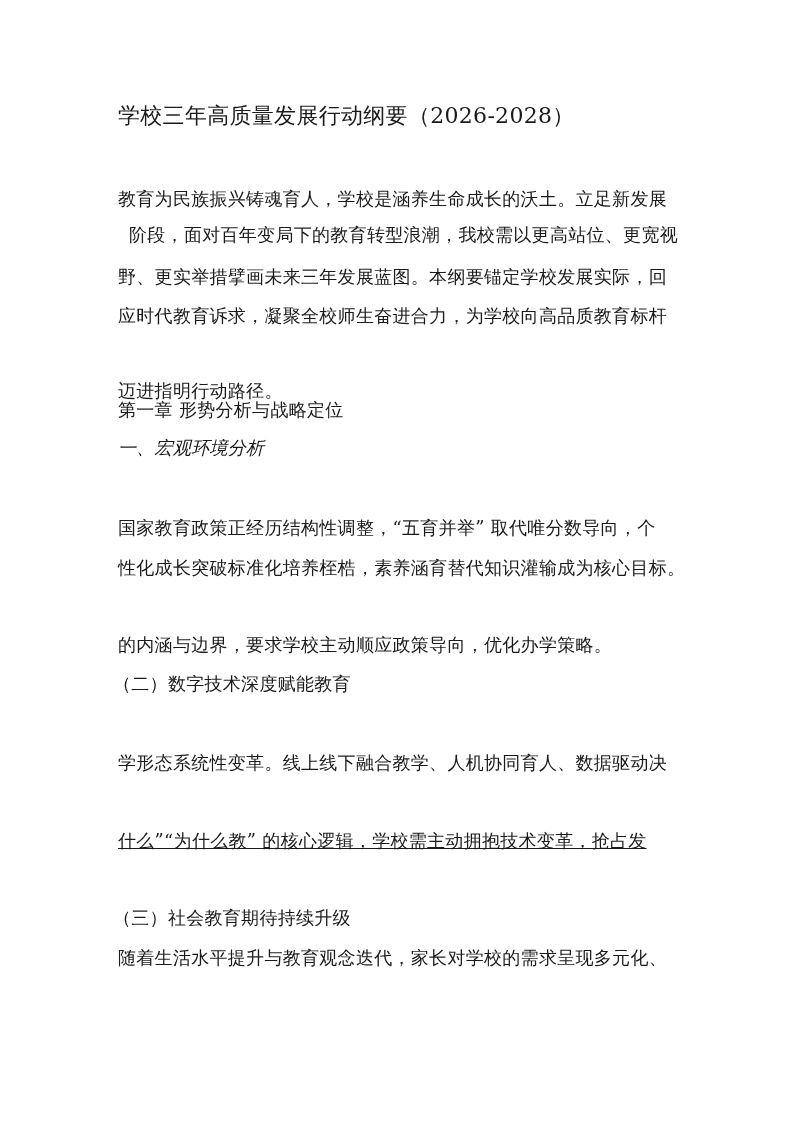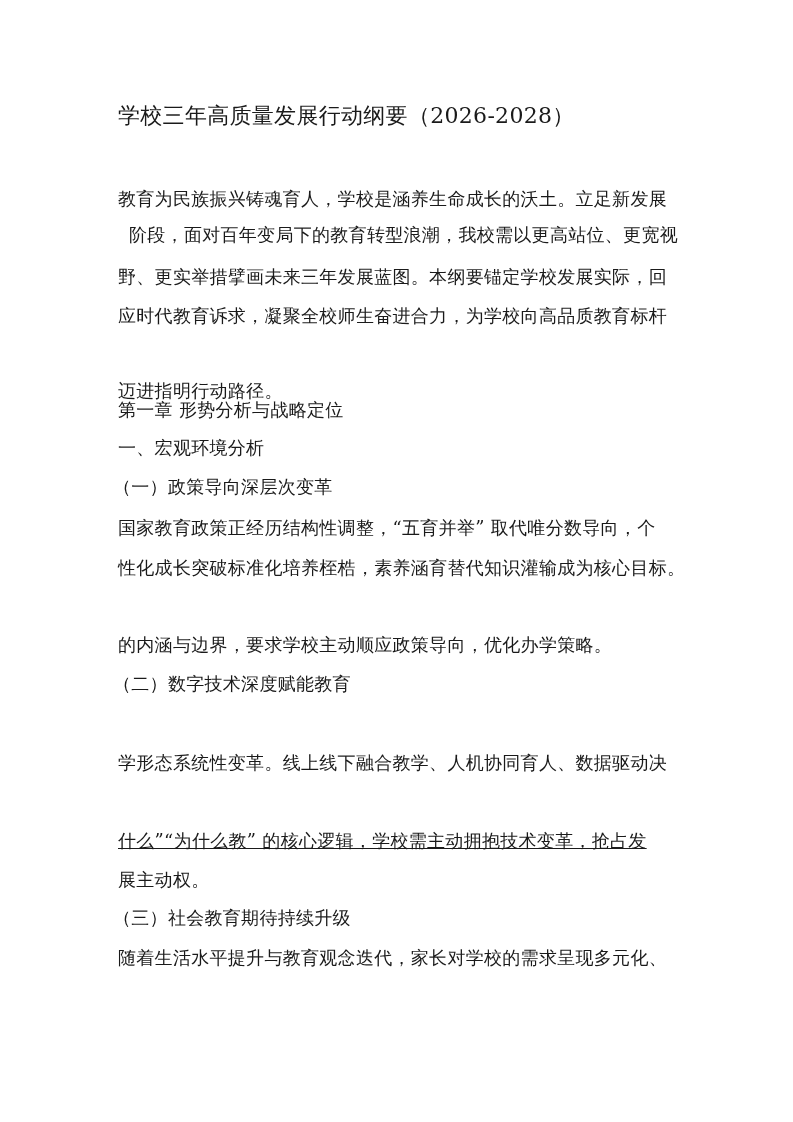--- a/index.html
+++ b/index.html
@@ -45,29 +45,27 @@
 <div class="page">
   <div class="line title" style="top:104px;">学校三年高质量发展行动纲要（2026-2028）</div>
 
   <div class="line" style="top:187px;">教育为民族振兴铸魂育人，学校是涵养生命成长的沃土。立足新发展</div>
   <div class="line" style="top:223px;text-align:right;">阶段，面对百年变局下的教育转型浪潮，我校需以更高站位、更宽视</div>
   <div class="line" style="top:265px;">野、更实举措擘画未来三年发展蓝图。本纲要锚定学校发展实际，回</div>
   <div class="line" style="top:304px;">应时代教育诉求，凝聚全校师生奋进合力，为学校向高品质教育标杆</div>
   <div class="line" style="top:343px;margin-top:36px;">迈进指明行动路径。</div>
 
   <div class="line" style="top:398px;">第一章  形势分析与战略定位</div>
-  <div class="line" style="top:436px;">一、宏观环境分析</div>
-  <div class="line indent-paren" style="top:475px;">（一）政策导向深层次变革</div>
+  <div class="line" style="top:436px;font-style:italic;">一、宏观环境分析</div>
 
   <div class="line" style="top:516px;">国家教育政策正经历结构性调整，“五育并举” 取代唯分数导向，个</div>
   <div class="line" style="top:556px;">性化成长突破标准化培养桎梏，素养涵育替代知识灌输成为核心目标。</div>
   <div class="line" style="top:633px;">的内涵与边界，要求学校主动顺应政策导向，优化办学策略。</div>
 
   <div class="line indent-paren" style="top:672px;font-family:Liberation Serif, serif;">（二）数字技术深度赋能教育</div>
 
   <div class="line" style="top:751px;">学形态系统性变革。线上线下融合教学、人机协同育人、数据驱动决</div>
   <div class="line" style="top:829px;text-decoration:underline;">什么”“为什么教”  的核心逻辑，学校需主动拥抱技术变革，抢占发</div>
-  <div class="line" style="top:868px;">展主动权。</div>
 
   <div class="line indent-paren" style="top:906px;">（三）社会教育期待持续升级</div>
 
   <div class="line" style="top:946px;">随着生活水平提升与教育观念迭代，家长对学校的需求呈现多元化、</div>
 </div>
 
 </body></html>

